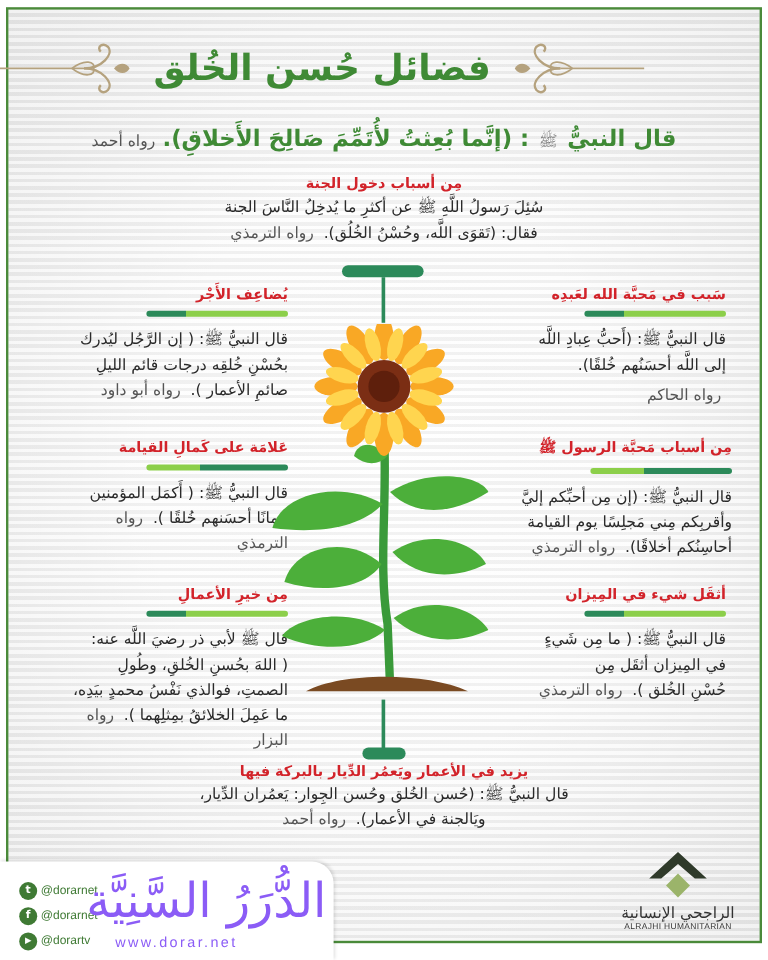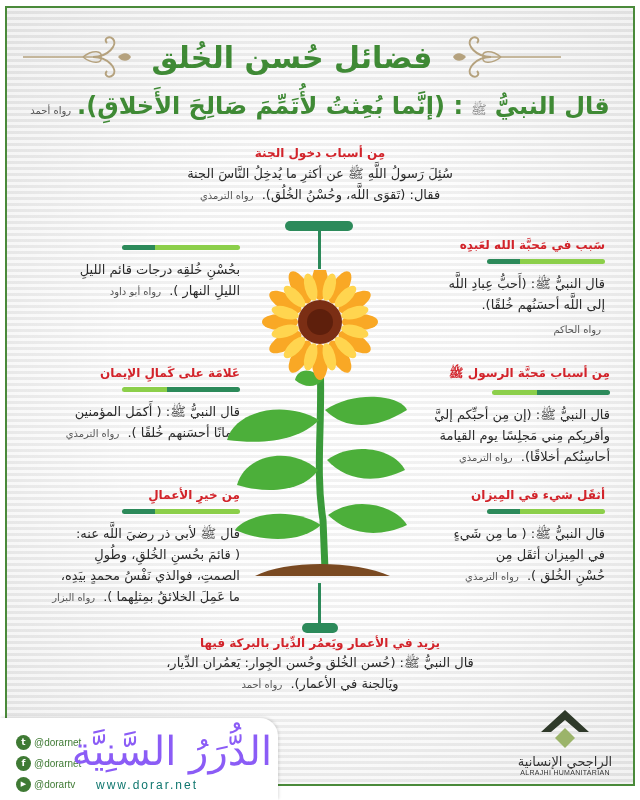--- a/index.html
+++ b/index.html
@@ -9,35 +9,35 @@
     .frame {
       position: absolute; left: 5px; top: 6px; width: 630px; height: 780px;
       border: 2px solid #4a8a3a;
       background:
         repeating-linear-gradient(to bottom, rgba(255,255,255,0.55) 0px, rgba(255,255,255,0.55) 3px, rgba(220,220,220,0.35) 3px, rgba(220,220,220,0.35) 6px),
         radial-gradient(ellipse at 50% 50%, #ffffff 0%, #fbfbfb 45%, #e2e2e2 100%);
     }
 
     .title-row {
       position: absolute; left: 0; top: 32px; width: 584px; height: 50px;
-      display: flex; align-items: center; justify-content: center; gap: 18px;
+      display: flex; align-items: center; gap: 18px;
     }
     .ornament { width: 110px; height: 44px; }
     .page-title {
       font-family: "DejaVu Sans", sans-serif; font-weight: bold;
       font-size: 30px; color: #3f8a35; direction: rtl; white-space: nowrap;
     }
 
     .main-hadith {
       position: absolute; left: 60px; top: 92px; width: 520px; height: 32px;
       display: flex; align-items: baseline; justify-content: center; gap: 6px;
       direction: rtl; color: #3f8a35; white-space: nowrap;
     }
-    .main-hadith .txt { font-size: 24px; font-weight: bold; }
-    .narr { font-size: 10px; color: #555; font-weight: normal; }
+    .main-hadith .txt { font-size: 19px; font-weight: bold; margin-top: 13px; }
+    .narr { font-size: 13px; color: #555; font-weight: normal; }
     .saw {
       display: inline-block; font-size: 13px; color: #7a7a7a; vertical-align: middle; margin: 0 2px;
     }
 
     .section { position: absolute; direction: rtl; }
     .sec-title { color: #d2232a; font-weight: bold; font-size: 12px; white-space: nowrap; }
     .sec-body { color: #2a2a2a; font-size: 13px; line-height: 21px; }
     .sec-body .narr { margin-right: 4px; margin-top: 16px; }
     .divider {
       height: 5px; width: 118px; border-radius: 3px; margin: 7px 0 9px 0;
@@ -65,21 +65,21 @@
       color: #fff; font-size: 9px; font-weight: bold; display: flex; align-items: center; justify-content: center;
     }
     .social-handle { font-size: 10px; color: #3f7a34; font-family: Liberation Sans, sans-serif; }
     .dorar-logo {
       position: absolute; left: 92px; top: 4px; width: 180px; height: 60px;
       font-family: "DejaVu Serif", serif; font-size: 40px; color: #8b5cf6;
       direction: rtl; text-align: center; line-height: 58px; white-space: nowrap;
     }
     .dorar-url {
       position: absolute; left: 96px; top: 60px; font-size: 12px; letter-spacing: 2px;
-      color: #0f766e; font-family: "Liberation Sans", sans-serif;
+      color: #8b5cf6; font-family: "Liberation Sans", sans-serif;
     }
 
     .rajhi { position: absolute; left: 500px; top: 708px; width: 130px; height: 80px; text-align: center; }
     .rajhi svg { display: block; margin: 0 auto; }
     .rajhi-ar { font-size: 13px; color: #333; direction: rtl; margin-top: 2px; }
     .rajhi-en { font-size: 7px; color: #333; letter-spacing: 0.3px; font-family: "Liberation Sans", sans-serif; }
   </style>
 </head>
 <body>
 
@@ -154,48 +154,50 @@
     <div>قال النبيُّ ﷺ: ( ما مِن شَيءٍ</div>
     <div>في المِيزان أثقَل مِن</div>
     <div>
       <span>حُسْنِ الخُلق ).</span>
       <span class="narr">رواه الترمذي</span>
     </div>
   </div>
 </div>
 
 <div class="section" style="left:62px; top:238px; width:178px;">
-  <div class="divider light"></div>
-  <div class="sec-body">
+  <div class="sec-title">يُضاعِف الأَجْر</div>
+  <div class="divider light"></div>
+  <div class="sec-body">
+    <div>قال النبيُّ ﷺ: ( إن الرَّجُل ليُدرك</div>
     <div>بحُسْنِ خُلقِه درجات قائم الليلِ</div>
     <div>
-      <span>الليلِ النهار ).</span>
+      <span>صائمِ الأعمار ).</span>
       <span class="narr">رواه أبو داود</span>
     </div>
   </div>
 </div>
 
 <div class="section" style="left:62px; top:366px; width:178px;">
-  <div class="sec-title">عَلامَة على كَمالِ الإيمان</div>
+  <div class="sec-title">عَلامَة على كَمالِ القيامة</div>
   <div class="divider"></div>
   <div class="sec-body">
     <div>قال النبيُّ ﷺ: ( أَكمَل المؤمنين</div>
     <div>
       <span>إيمانًا أحسَنهم خُلقًا ).</span>
       <span class="narr">رواه الترمذي</span>
     </div>
   </div>
 </div>
 
 <div class="section" style="left:50px; top:488px; width:190px;">
   <div class="sec-title">مِن خيرِ الأعمالِ</div>
   <div class="divider light"></div>
   <div class="sec-body">
     <div>قال ﷺ لأبي ذر رضيَ اللَّه عنه:</div>
-    <div>( قائمَ بحُسنِ الخُلقِ، وطُولِ</div>
+    <div>( اللهَ بحُسنِ الخُلقِ، وطُولِ</div>
     <div>الصمتِ، فوالذي نَفْسُ محمدٍ بيَدِه،</div>
     <div>
       <span>ما عَمِلَ الخلائقُ بمِثلِهما ).</span>
       <span class="narr">رواه البزار</span>
     </div>
   </div>
 </div>
 
 <svg class="plant" viewBox="0 0 210 330">
 

